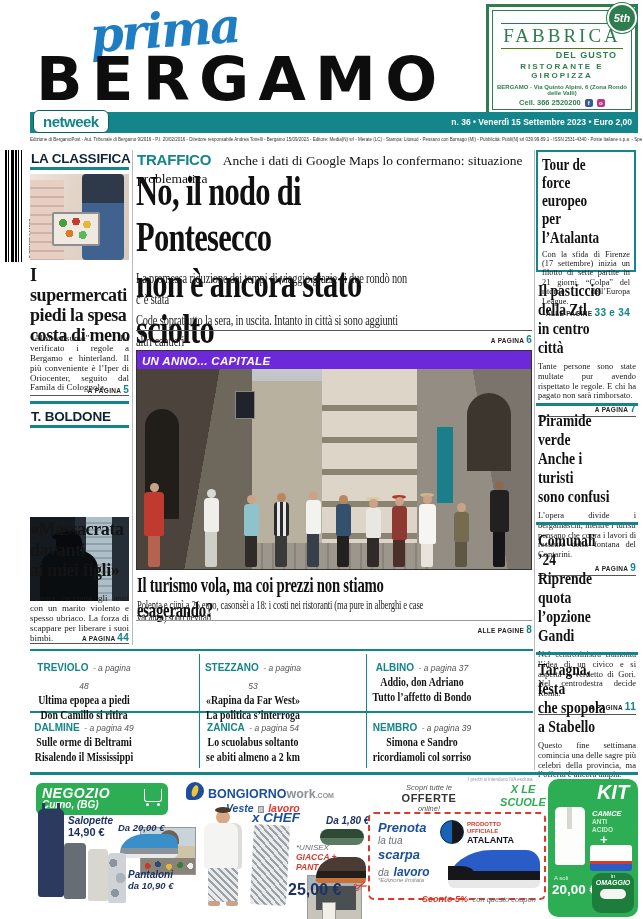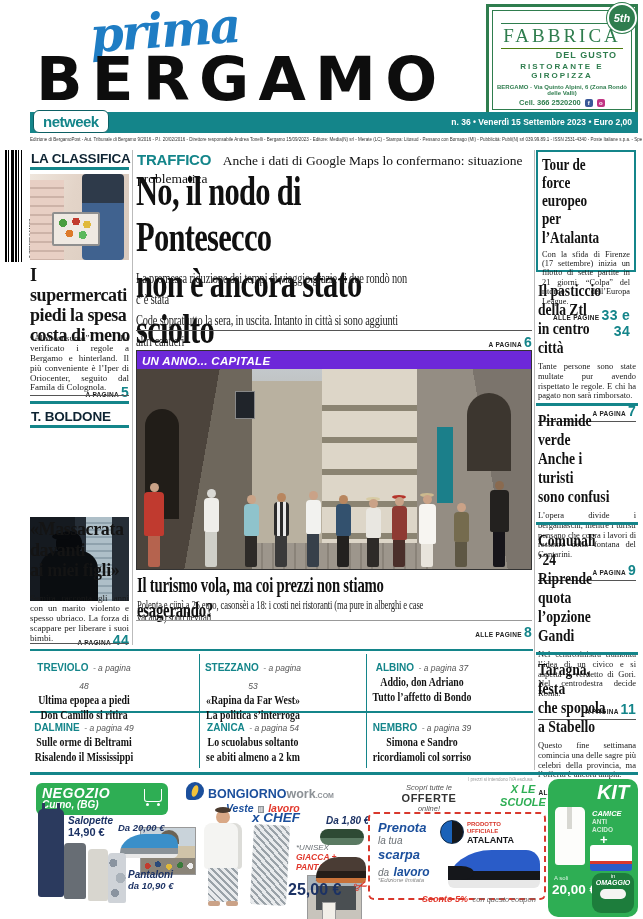--- a/index.html
+++ b/index.html
@@ -38,21 +38,21 @@
   .issue{color:#fff;font-weight:800;font-size:8.5px;}
   .colophon{font-size:5px;color:#333;white-space:nowrap;overflow:hidden;transform:scaleX(0.9);transform-origin:0 50%;}
   
   .bars{background:repeating-linear-gradient(90deg,#000 0 2px,#fff 2px 3px,#000 3px 4px,#fff 4px 6px,#000 6px 9px,#fff 9px 10px);}
   .bc-num{font-size:5px;color:#000;transform:rotate(-90deg);transform-origin:0 0;white-space:nowrap;}
   
   .sech{font-weight:800;font-size:13.5px;color:#0e2433;letter-spacing:-0.2px;}
   .kick{font-weight:800;font-size:15px;color:#14858a;letter-spacing:-0.2px;}
   .kicktext{font-family:"Liberation Serif",serif;font-size:13.5px;color:#111;}
   .pgref{font-size:6.5px;font-weight:800;color:#222;letter-spacing:.3px;text-align:right;}
-  .pgref b{color:#14858a;font-size:14px;}
+  .pgref b{color:#14858a;font-size:10px;}
   .colheadline{font-family:"Liberation Serif",serif;font-weight:700;color:#141414;}
   .colbody{font-family:"Liberation Serif",serif;color:#1a1a1a;text-align:justify;}
   
   .btown{font-weight:800;font-size:10px;color:#14858a;}
   .bpage{font-style:italic;font-size:8.5px;color:#555;font-weight:400;}
   .bhead{font-family:"Liberation Serif",serif;font-weight:700;font-size:12px;line-height:1.25;color:#141414;text-align:center;}
   .bphoto{border:1px solid #999;box-sizing:border-box;overflow:hidden;position:relative;}
   
   .photo{overflow:hidden;position:relative;}
   .pp{position:absolute;bottom:2px;width:16px;display:flex;flex-direction:column;align-items:center;}

